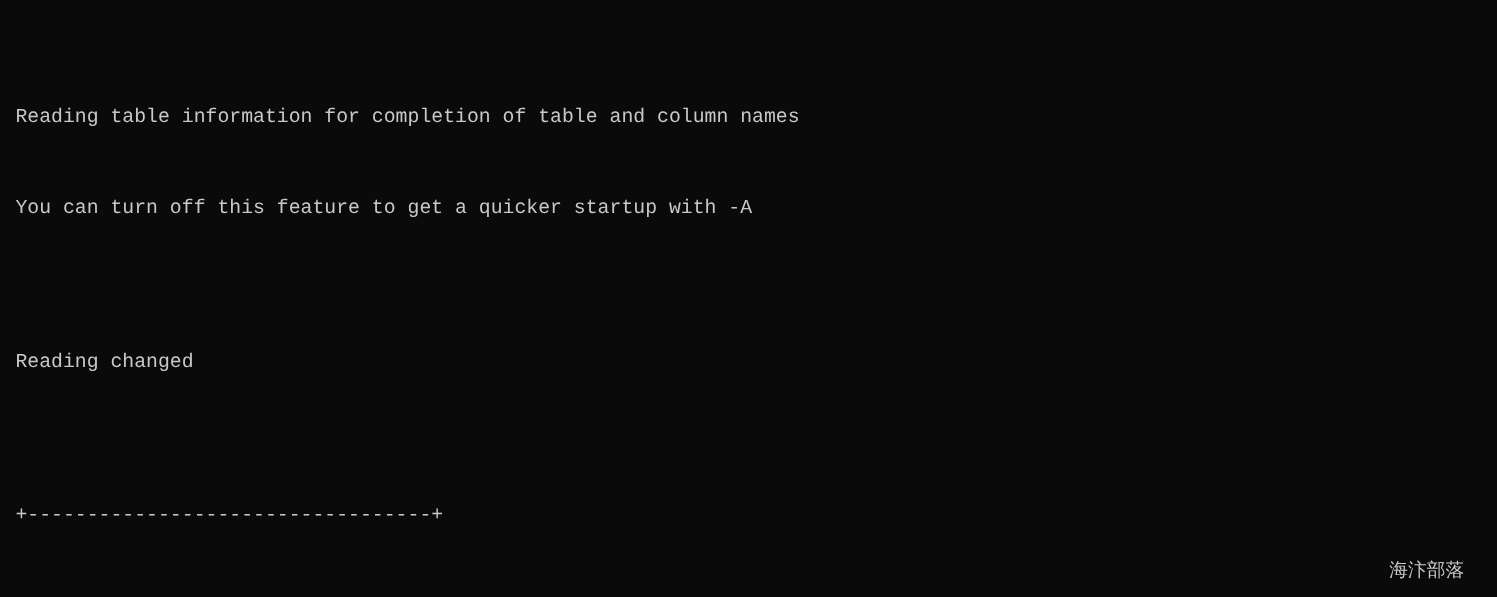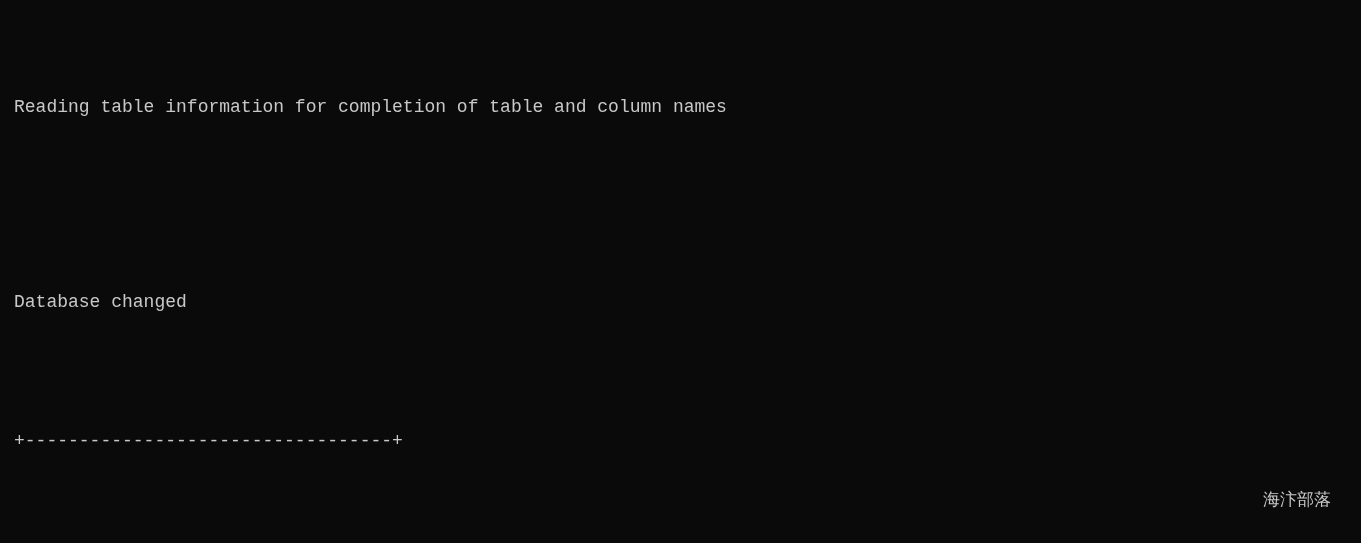--- a/index.html
+++ b/index.html
@@ -20,38 +20,39 @@
       position: relative;
     }
 
     .terminal-content {
       line-height: 1.55;
       white-space: pre;
     }
 
     .watermark {
       position: absolute;
-      bottom: 32px;
+      bottom: 13px;
       right: 30px;
       color: #c8c8c8;
       font-family: 'Courier New', Courier, monospace;
       font-size: 17px;
       margin-top: 28px;
     }
   </style>
 </head>
 <body>
 
 <div class="terminal-content">
 <br>
 <span>Reading table information for completion of table and column names</span>
 <br>
+<span>You can turn off this feature to get a quicker startup with -A</span>
 <br>
 <br>
-<span>Database changed</span>
+<span>Reading changed</span>
 <br>
 <br>
 <span>+----------------------------------+</span>
 <br>
 
 <br>
 
 <br>
 </div>
 

